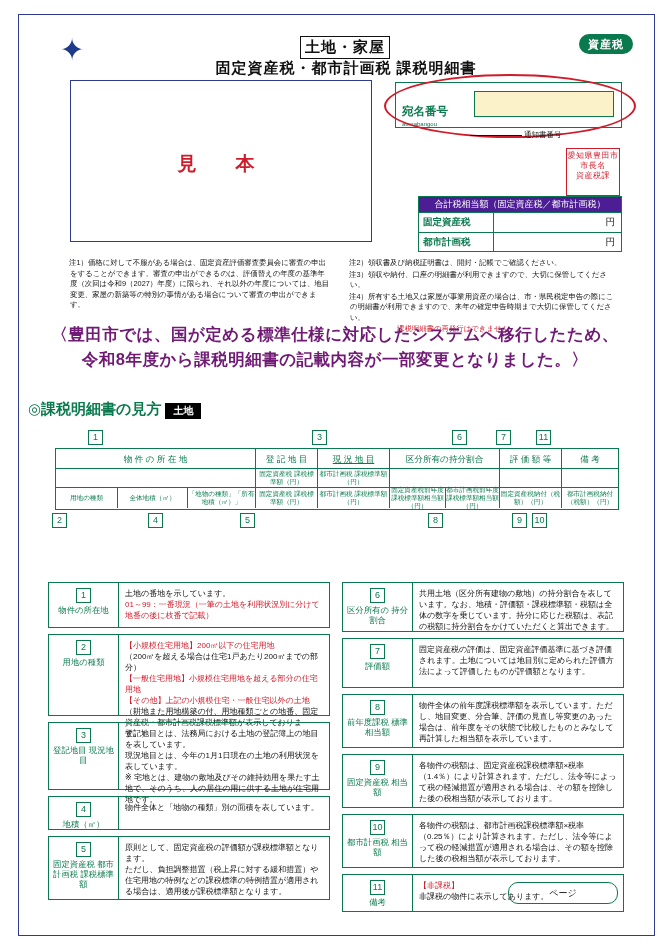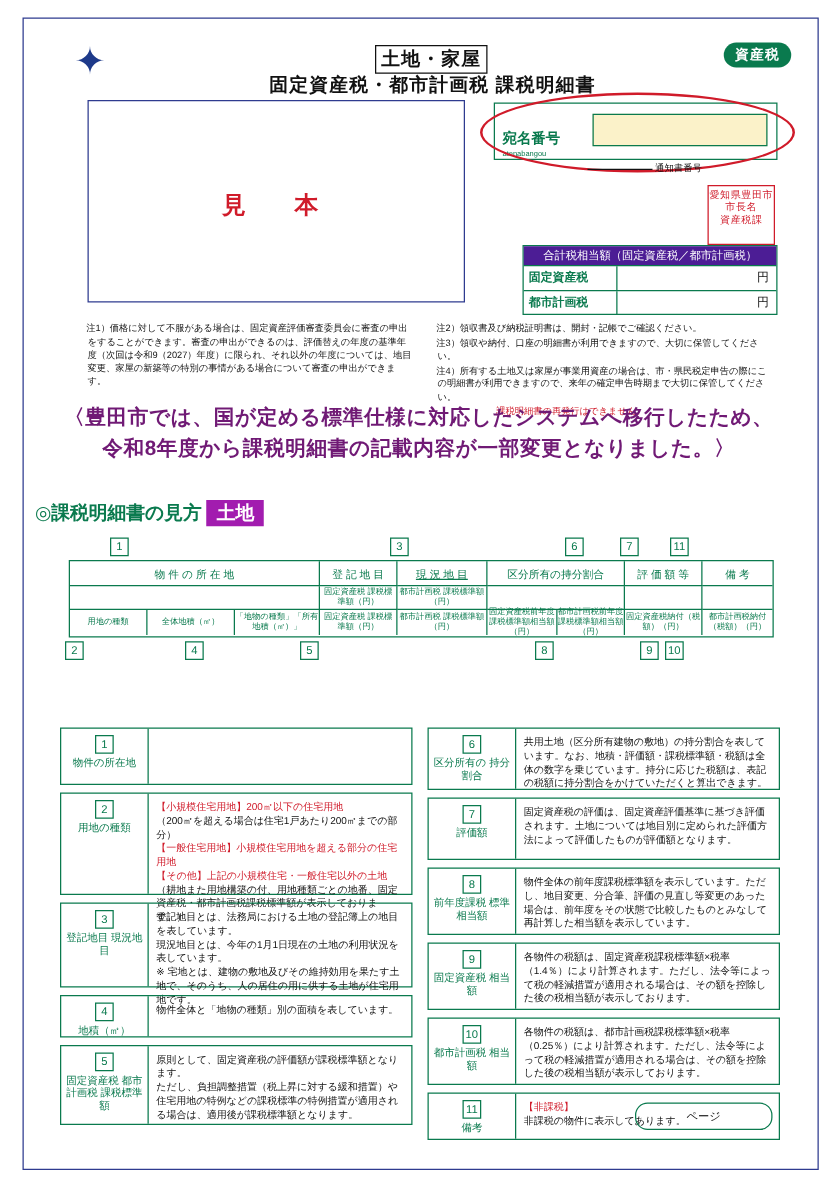--- a/index.html
+++ b/index.html
@@ -38,21 +38,21 @@
   .notes .col-l{position:absolute;left:0;top:0;width:260px;}
   .notes .col-r{position:absolute;left:280px;top:0;width:270px;}
   .notes p{margin:0 0 1px 0;text-indent:-1px;}
   .notes .red{color:#d01b2a;padding-left:48px;}
   
   .banner{position:absolute;left:40px;top:322px;width:590px;text-align:center;color:#701a75;}
   .banner .ln{font-size:16.5px;font-weight:bold;line-height:25px;letter-spacing:0.5px;}
   
   .sect{position:absolute;left:28px;top:400px;font-size:15px;font-weight:bold;color:#0a7a4e;}
   .sect .mk{color:#0a7a4e;}
-  .sect .hl{display:inline-block;background:#a21caf;color:#fff;padding:1px 8px;margin-left:4px;font-size:15px;}
+  .sect .hl{display:inline-block;background:#000000;color:#fff;padding:1px 8px;margin-left:4px;font-size:10px;}
   
   .schema{position:absolute;left:55px;top:448px;width:562px;height:60px;border:1px solid #0a7a4e;font-size:8.6px;color:#0a7a4e;}
   .schema .cell{position:absolute;box-sizing:border-box;border-right:1px solid #0a7a4e;text-align:center;display:flex;align-items:center;justify-content:center;line-height:10px;}
   .schema .rowtop{top:0;height:20px;border-bottom:1px solid #0a7a4e;}
   .schema .rowmid{top:20px;height:19px;border-bottom:1px solid #0a7a4e;}
   .schema .rowbot{top:39px;height:20px;}
   .schema .last{border-right:none;}
   .schema .sub{font-size:6.6px;line-height:8px;}
   .num-tag{position:absolute;width:13px;height:13px;border:1px solid #0a7a4e;color:#0a7a4e;font-size:9px;text-align:center;line-height:12px;background:#fff;}
   
@@ -171,20 +171,24 @@
   <div class="num-tag" style="left:532px;top:513px;">10</div>
 
   <div class="exp">
     <div class="col colL">
 
       <div class="ebox" style="height:46px;">
         <div class="lhs">
           <div class="tag">1</div>
           <div class="lab">物件の所在地</div>
         </div>
+        <div class="rhs">
+          <div>土地の番地を示しています。</div>
+          <div class="red">01～99：一番現況（一筆の土地を利用状況別に分けて地番の後に枝番で記載）</div>
+        </div>
       </div>
 
       <div class="ebox" style="height:82px;">
         <div class="lhs">
           <div class="tag">2</div>
           <div class="lab">用地の種類</div>
         </div>
         <div class="rhs">
           <div class="red">【小規模住宅用地】200㎡以下の住宅用地</div>
           <div>（200㎡を超える場合は住宅1戸あたり200㎡までの部分）</div>

